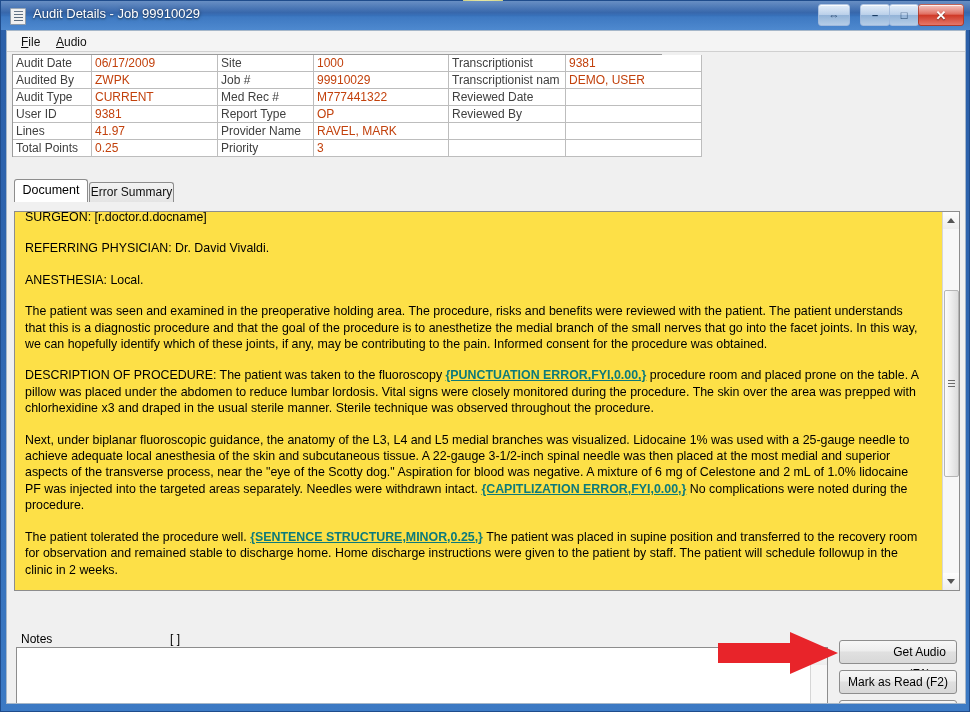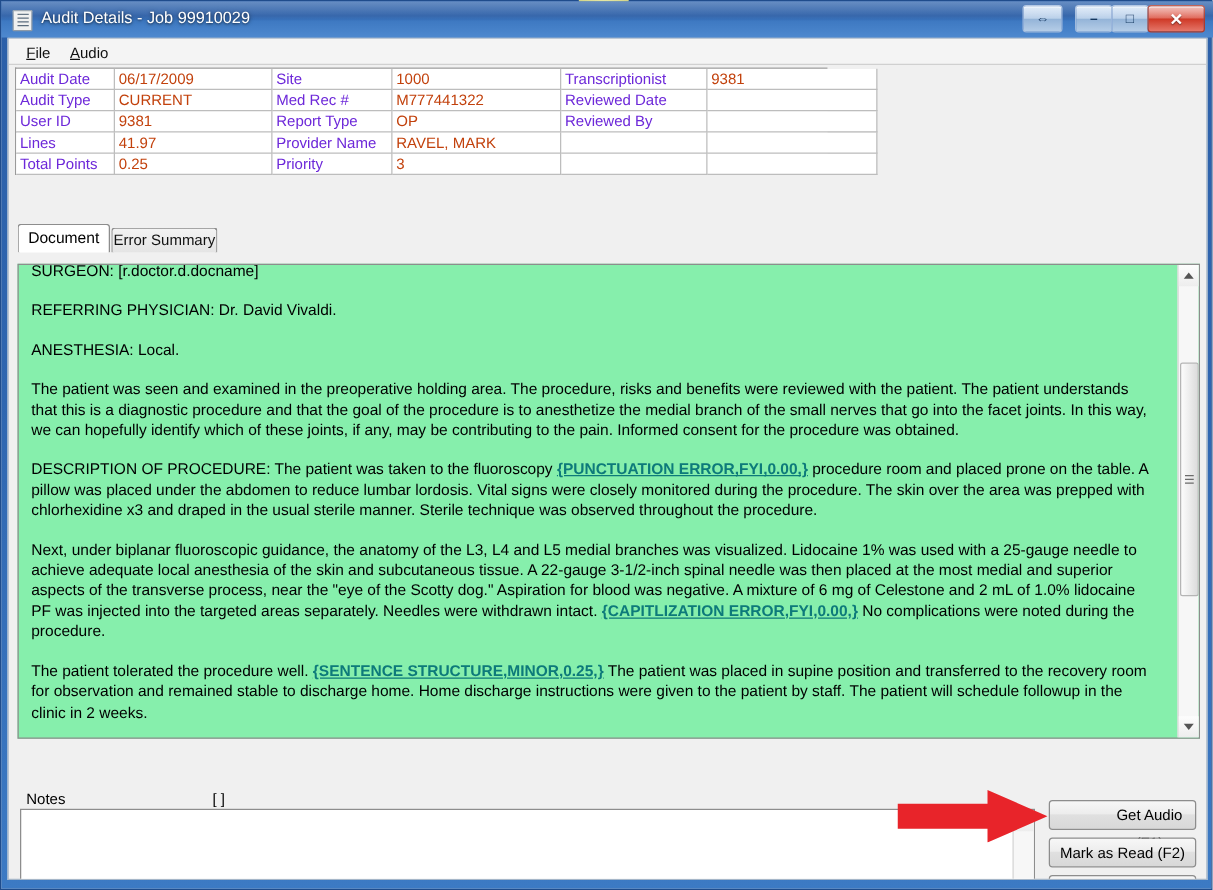--- a/index.html
+++ b/index.html
@@ -164,21 +164,21 @@
     border-right: 1px solid #bdbdbd;
     border-bottom: 1px solid #bdbdbd;
     font-size: 12px;
     padding: 0 3px;
     white-space: nowrap;
     overflow: hidden;
     background: #fff;
     font-family: "Liberation Sans", sans-serif;
     line-height: 16px;
   }
-  #details-grid td.lbl { color: #6d28d9; }
+  #details-grid td.lbl { color: #404040; }
   #details-grid td.val { color: #c2410c; }
   .c1 { width: 72px; }
   .c2 { width: 119px; }
   .c3 { width: 89px; }
   .c4 { width: 128px; }
   .c5 { width: 110px; }
   .c6 { width: 129px; }
 
   
   #tabstrip {
@@ -221,21 +221,21 @@
     font-size: 12px;
   }
 
   
   #doc-panel {
     position: absolute;
     left: 7px;
     top: 180px;
     width: 946px;
     height: 380px;
-    background: #86efac;
+    background: #fde047;
     border: 1px solid #8d8d8d;
     box-sizing: border-box;
     overflow: hidden;
   }
   #doc-text {
     position: absolute;
     left: 0; top: 0;
     width: 912px;
     height: 378px;
     padding: 6px 8px 0 10px;
@@ -407,20 +407,28 @@
     <div id="details-grid">
       <table>
         <tbody>
           <tr>
             <td class="lbl c1">Audit Date</td>
             <td class="val c2">06/17/2009</td>
             <td class="lbl c3">Site</td>
             <td class="val c4">1000</td>
             <td class="lbl c5">Transcriptionist</td>
             <td class="val c6">9381</td>
+          </tr>
+          <tr>
+            <td class="lbl c1">Audited By</td>
+            <td class="val c2">ZWPK</td>
+            <td class="lbl c3">Job #</td>
+            <td class="val c4">99910029</td>
+            <td class="lbl c5">Transcriptionist nam</td>
+            <td class="val c6">DEMO, USER</td>
           </tr>
           <tr>
             <td class="lbl c1">Audit Type</td>
             <td class="val c2">CURRENT</td>
             <td class="lbl c3">Med Rec #</td>
             <td class="val c4">M777441322</td>
             <td class="lbl c5">Reviewed Date</td>
             <td class="val c6"></td>
           </tr>
           <tr>

